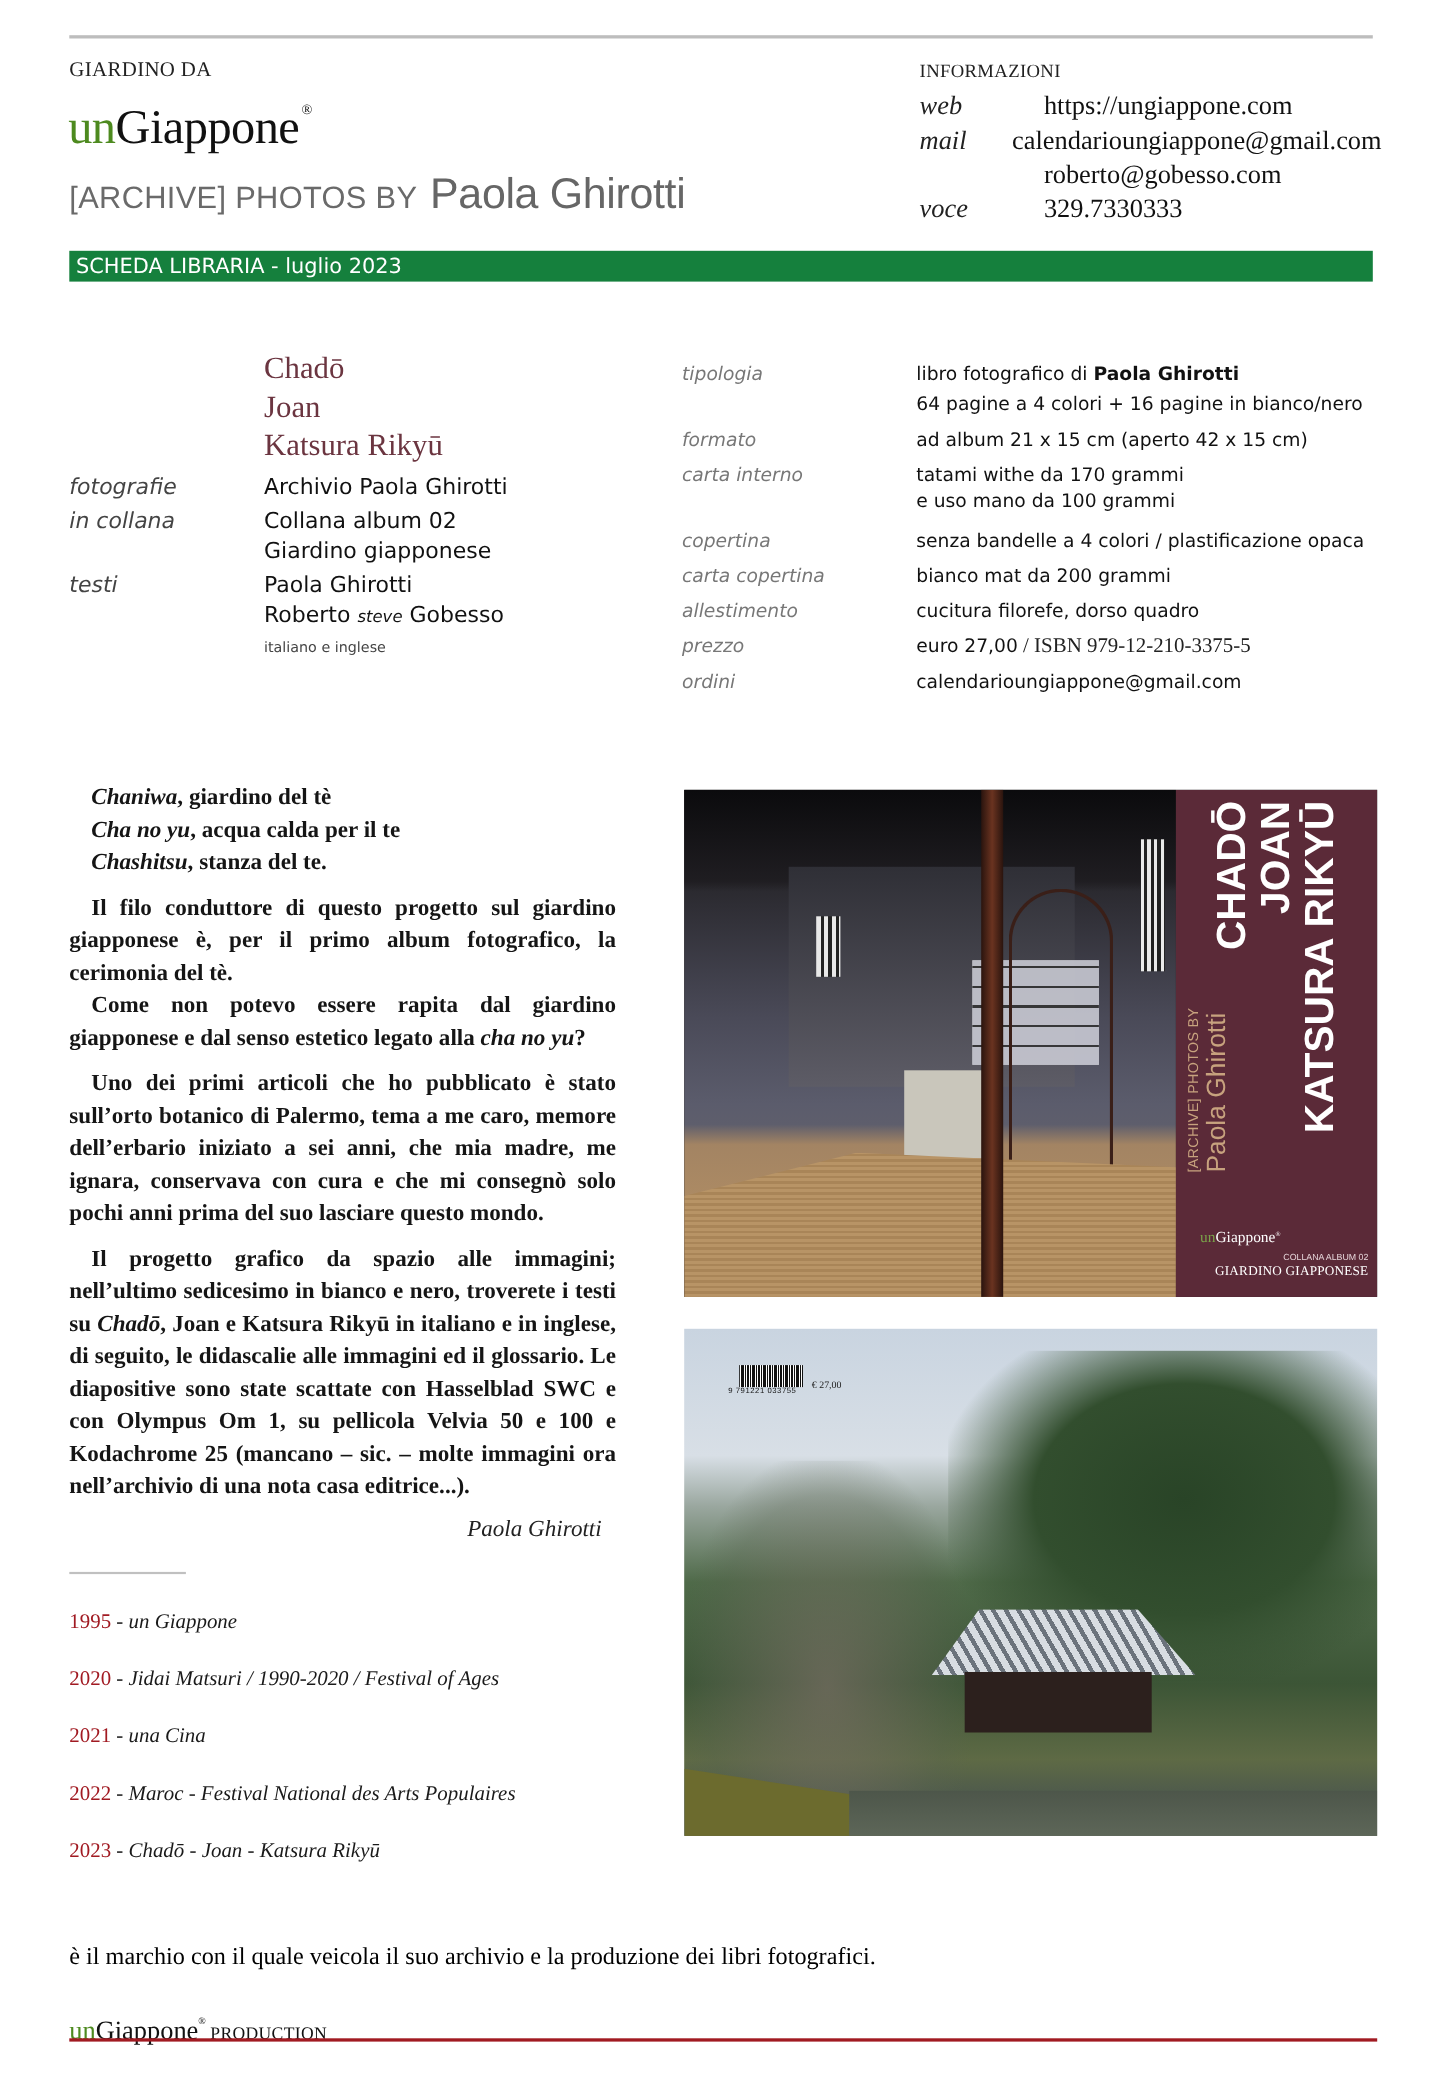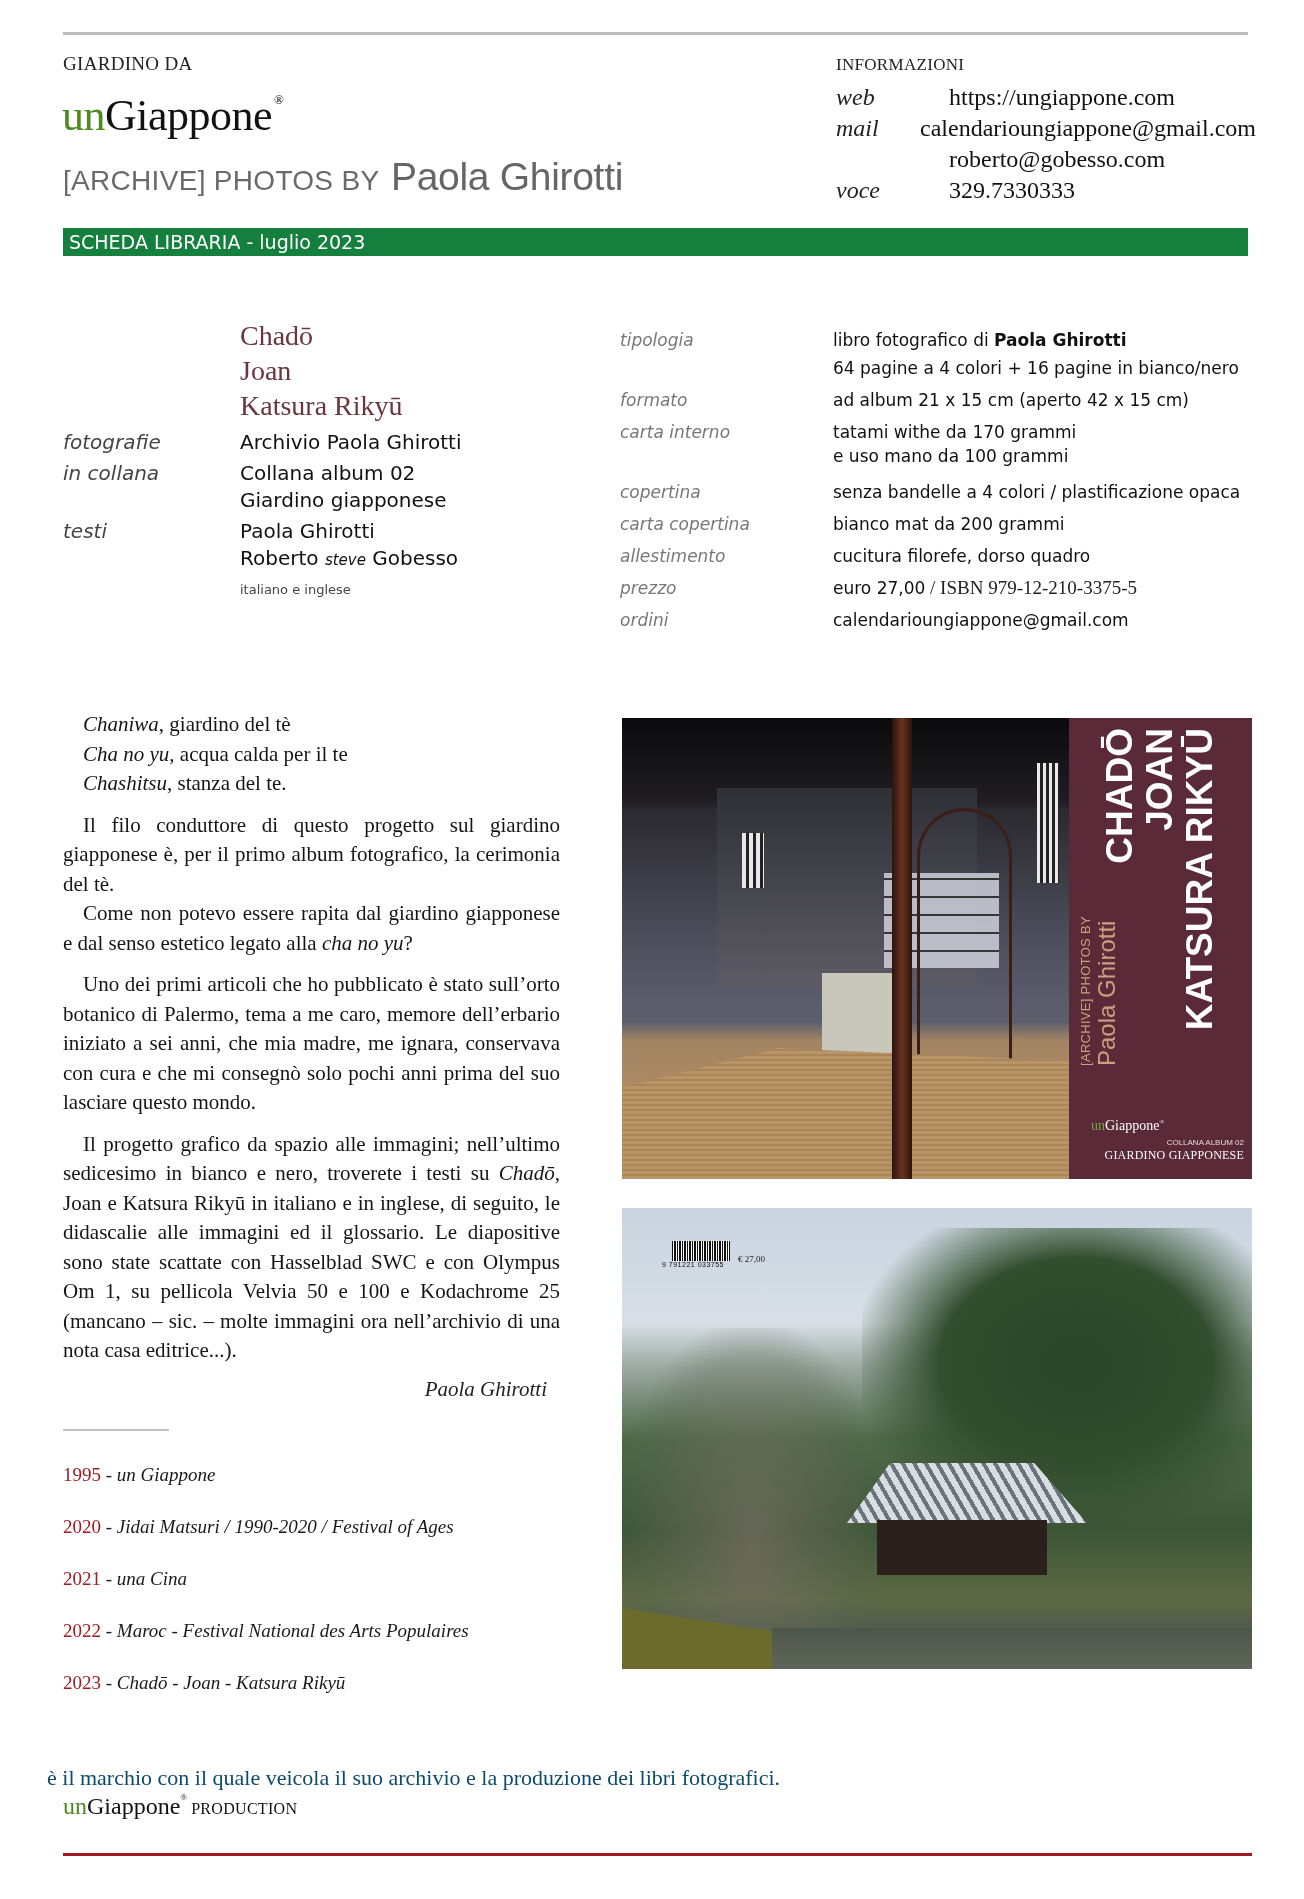--- a/index.html
+++ b/index.html
@@ -36,39 +36,39 @@
 
   
   .spec-right { left: 620px; top: 328px; width: 640px; font-family: "DejaVu Sans", sans-serif; font-size: 17px; line-height: 24px; }
   .sr { display: flex; margin-bottom: 8px; }
   .sr .k { width: 213px; font-style: italic; color: #777; }
   .sr .v { color: #111; white-space: nowrap; }
   .sr .v b { font-weight: bold; }
   .sr .v .serif { font-family: "Liberation Serif", serif; font-size: 19px; color: #222; }
 
   
-  .body-text { left: 63px; top: 710px; width: 497px; font-size: 21px; line-height: 29.5px; text-align: justify; color: #151515; hyphens: manual; }
+  .body-text { left: 63px; top: 710px; width: 497px; font-size: 21px; line-height: 29.5px; text-align: justify; color: #151515; hyphens: manual; font-weight: bold; }
   .body-text p { text-indent: 20px; }
   .body-text p.gap { margin-top: 12px; }
   .body-text .poem { padding-left: 20px; margin-bottom: 12px; }
   .body-text i { font-style: italic; }
   .signature { left: 63px; top: 1377px; width: 484px; text-align: right; font-style: italic; font-size: 21px; color: #222; }
   .short-rule { left: 63px; top: 1429px; width: 106px; height: 2px; background: #c0c0c0; }
 
   .timeline { left: 63px; top: 1462px; font-size: 19px; }
   .tl-item { height: 52px; line-height: 26px; white-space: nowrap; }
   .tl-item .y { color: #a11a22; }
   .tl-item .t { font-style: italic; color: #1a1a1a; }
 
   
-  .foot-brand { left: 63px; top: 1792px; font-size: 24px; color: #111; white-space: nowrap; }
+  .foot-brand { left: 63px; top: 1832px; font-size: 24px; color: #111; white-space: nowrap; }
   .foot-brand .un { color: #4d8a1f; }
   .foot-brand sup { font-size: 9px; vertical-align: 14px; }
   .foot-brand .prod { font-size: 16px; letter-spacing: 0.3px; margin-left: 4px; }
-  .foot-sentence { left: 47px; top: 1765px; font-size: 22px; color: #0c4a6e; white-space: nowrap; }
+  .foot-sentence { left: 63px; top: 1765px; font-size: 22px; color: #000000; white-space: nowrap; }
   .bottom-rule { left: 63px; top: 1853px; width: 1189px; height: 3px; background: #a11a22; }
 
   
   .front-cover { left: 622px; top: 718px; width: 630px; height: 461px; overflow: hidden; background: #1d1b1c; }
   .photo-room { position: absolute; left: 0; top: 0; width: 447px; height: 461px;
     background:
       linear-gradient(180deg, rgba(10,10,12,0.95) 0%, rgba(30,28,32,0.9) 18%, rgba(70,70,85,0.0) 20%),
       linear-gradient(180deg, #1b1a1d 0%, #2b2a30 20%, #4a4a58 45%, #5b5c6c 62%, #5e5e6c 66%, #a38463 70%, #b08d64 85%, #8d6f4d 100%);
   }
   .room-wall-r { position: absolute; left: 95px; top: 70px; width: 260px; height: 200px; background: linear-gradient(180deg, #2f2f36, #5d5c66); }

